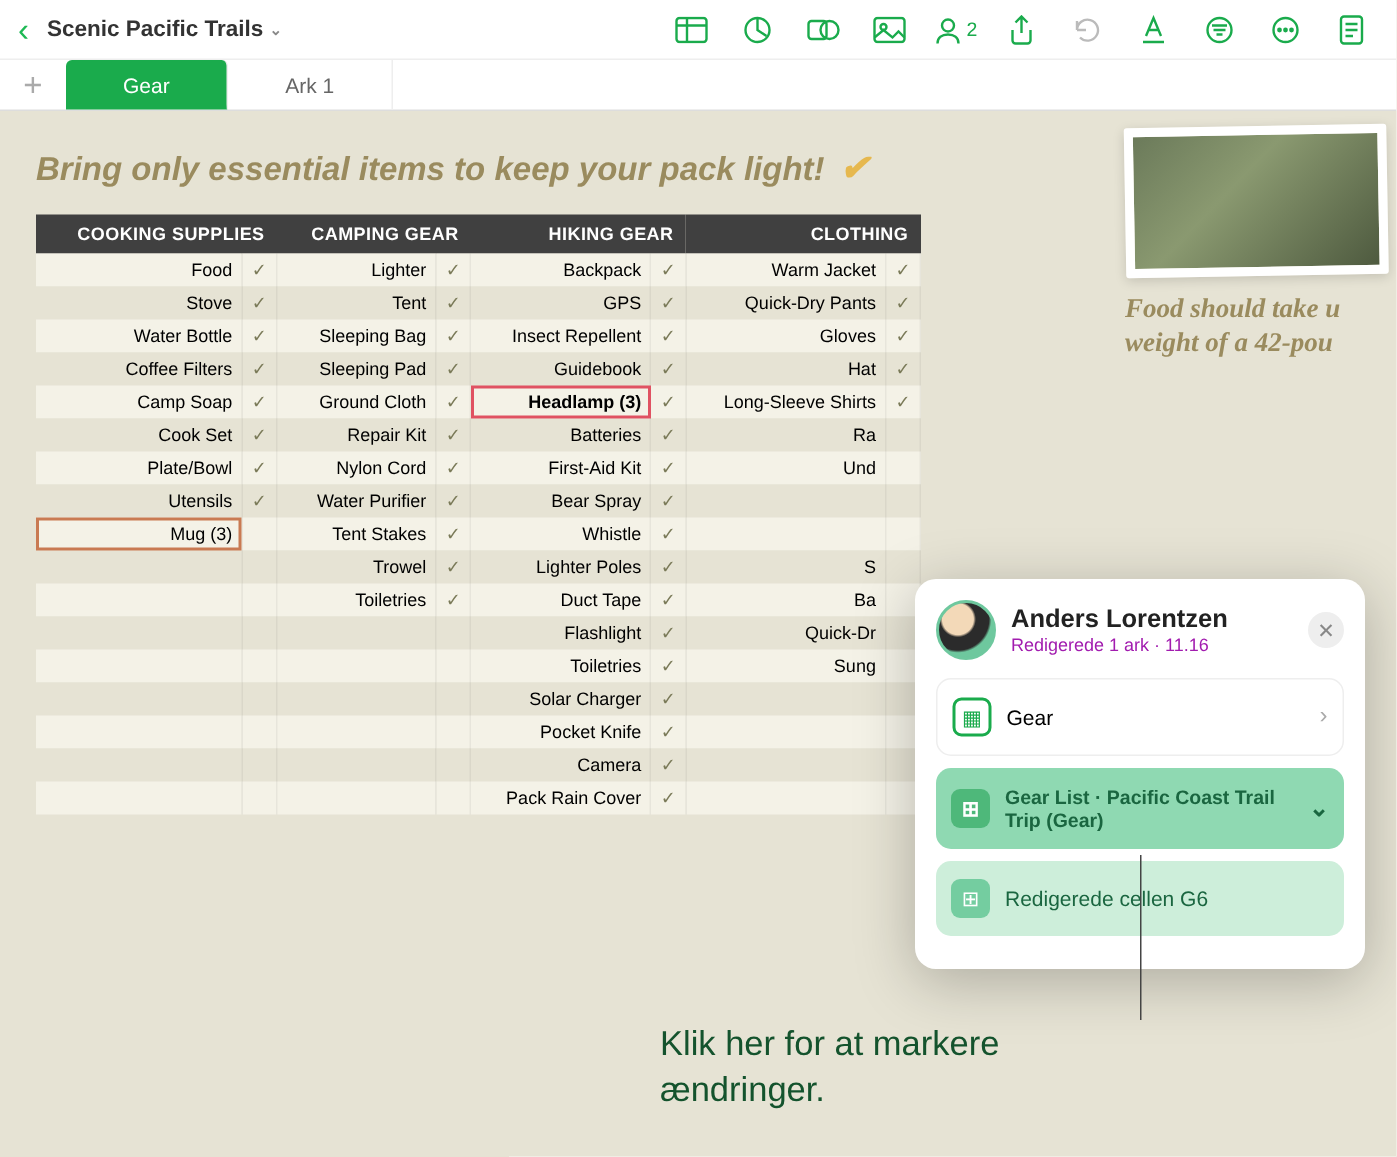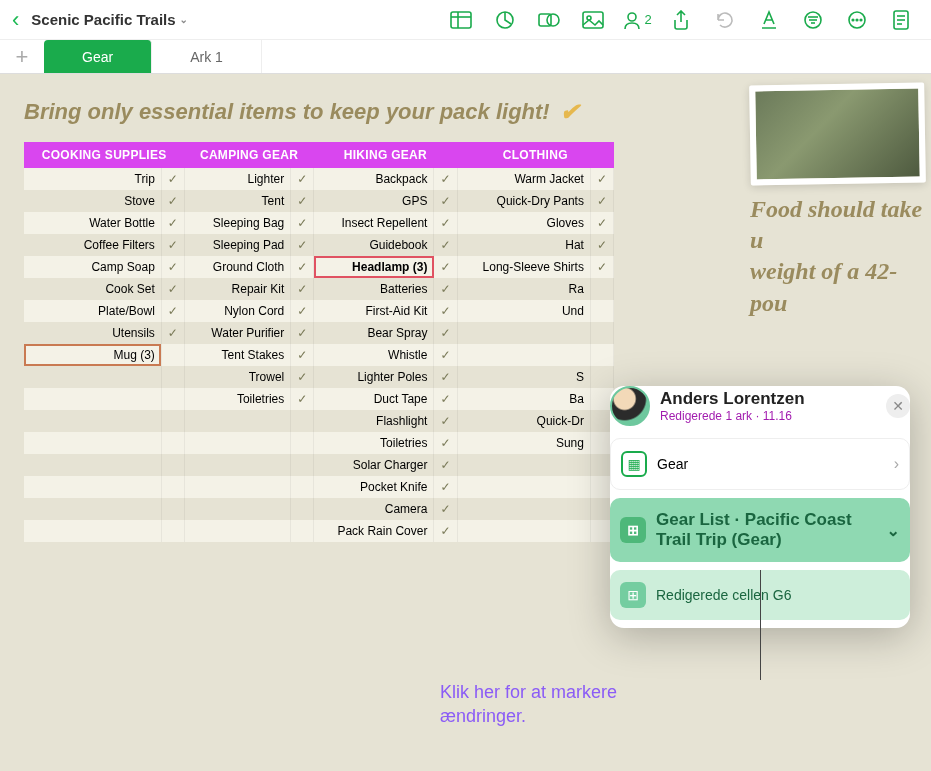--- a/index.html
+++ b/index.html
@@ -13,46 +13,46 @@
 .toolbar-icon.gray { color:#bbb; }
 .toolbar-icon .badge { font-size:13px; color:#1aab4c; font-weight:500; margin-left:2px; }
 .tab-bar { height:34px; display:flex; align-items:stretch; background:#fff; border-bottom:1px solid #ddd; }
 .tab-add { width:44px; display:flex; align-items:center; justify-content:center; color:#aaa; font-size:22px; cursor:pointer; }
 .tab { padding:0 38px; display:flex; align-items:center; font-size:14px; color:#666; cursor:pointer; border-right:1px solid #eee; position:relative; }
 .tab.active { background:#1aab4c; color:#fff; font-weight:500; border-radius:4px 4px 0 0; }
 .canvas { background:#e6e3d4; height:calc(100% - 74px); padding:24px 0 0 24px; position:relative; overflow:hidden; }
 .heading { font-family:"Georgia","Times New Roman",serif; font-style:italic; font-size:22px; color:#9a8b5e; font-weight:600; display:flex; align-items:center; gap:10px; margin-bottom:16px; }
 .check-big { color:#e6b84e; font-size:24px; }
 .tbl { border-collapse:collapse; width:590px; font-size:12px; }
-.tbl thead th { background:#d946ef; color:#fff; font-weight:600; text-align:center; padding:6px 8px; font-size:12px; letter-spacing:.3px; }
+.tbl thead th { background:#404040; color:#fff; font-weight:600; text-align:right; padding:6px 8px; font-size:12px; letter-spacing:.3px; }
 .tbl td { padding:4px 6px; text-align:right; border-right:1px solid rgba(0,0,0,0.05); }
 .tbl td.chk { width:22px; text-align:center; color:#7a7a58; }
 .tbl tr:nth-child(odd) td { background:#f4f2e7; }
 .tbl tr:nth-child(even) td { background:#e6e3d4; }
 .cell-hl-red { outline:2px solid #e05262; outline-offset:-2px; position:relative;font-weight:bold; }
 .cell-hl-brown { outline:2px solid #c97a52; outline-offset:-2px; }
-.side-note { position:absolute; left:750px; top:120px; width:180px; font-family:Georgia,serif; font-style:italic; font-size:24px; color:#9a8b5e; font-weight:600; line-height:1.3; }
+.side-note { position:absolute; left:750px; top:120px; width:180px; font-family:Georgia,serif; font-style:italic; font-size:18px; color:#9a8b5e; font-weight:600; line-height:1.3; }
 .photo { position:absolute; left:750px; top:10px; width:175px; height:100px; background:linear-gradient(135deg,#6b7a5a 0%,#8a9970 40%,#4e5a3f 100%); border-radius:2px; box-shadow:0 2px 8px rgba(0,0,0,.15); transform:rotate(-1deg); border:6px solid #fff; }
-.collab-panel { position:absolute; left:610px; top:312px; width:300px; background:#fff; border-radius:14px; box-shadow:0 8px 40px rgba(0,0,0,.25); padding:0; }
+.collab-panel { position:absolute; left:610px; top:312px; width:300px; background:#fff; border-radius:14px; box-shadow:0 8px 40px rgba(0,0,0,.25); padding:14px; }
 .collab-head { display:flex; align-items:center; gap:10px; margin-bottom:12px; }
 .avatar { width:40px; height:40px; border-radius:50%; background:radial-gradient(circle at 35% 30%, #f3d9b8 0 30%, #2b2b2b 35% 60%, #6ec89e 65% 100%); border:2px solid #6ec89e; }
 .collab-name { font-weight:700; font-size:17px; color:#222; }
 .collab-sub { font-size:12px; color:#a21caf; }
 .collab-close { margin-left:auto; width:24px; height:24px; background:#eee; border-radius:50%; display:flex; align-items:center; justify-content:center; color:#888; font-size:14px; cursor:pointer; }
 .collab-item { display:flex; align-items:center; gap:10px; padding:12px 10px; border-radius:10px; margin-bottom:8px; cursor:pointer; }
 .collab-item.border { border:1px solid #eee; }
 .collab-item.green { background:#8fd9b2; color:#1a6640; font-weight:600; }
 .collab-item.greenlight { background:#cdeeda; color:#1a6640; }
 .ci-icon { width:26px; height:26px; border-radius:6px; display:flex; align-items:center; justify-content:center; font-size:14px; }
 .ci-icon.sheet { border:2px solid #1aab4c; color:#1aab4c; background:#fff; }
 .ci-icon.grid { background:#4eb87a; color:#fff; }
 .ci-icon.grid2 { background:#74cda0; color:#fff; }
 .ci-label { flex:1; font-size:14px; }
 .ci-chev { color:#aaa; }
-.callout { position:absolute; left:440px; top:680px; font-size:18px; color:#8b5cf6; line-height:1.35; }
+.callout { position:absolute; left:440px; top:680px; font-size:23px; color:#14532d; line-height:1.35; }
 .callout-line { position:absolute; left:760px; top:570px; width:1px; height:110px; background:#444; }
 </style>
 </head>
 <body>
 
 <div class="toolbar">
   <span class="back-btn">‹</span>
   <span class="doc-title">
     <span>Scenic Pacific Trails</span>
     <span class="chev-down">⌄</span>
@@ -152,21 +152,21 @@
     <thead>
         <tr>
       <th colspan="2">COOKING SUPPLIES</th>
       <th colspan="2">CAMPING GEAR</th>
       <th colspan="2">HIKING GEAR</th>
       <th colspan="2">CLOTHING</th>
     </tr>
       </thead>
     <tbody id="tbody">
         <tr>
-          <td>Trip</td>
+          <td>Food</td>
           <td class="chk">✓</td>
           <td>Lighter</td>
           <td class="chk">✓</td>
           <td>Backpack</td>
           <td class="chk">✓</td>
           <td>Warm Jacket</td>
           <td class="chk">✓</td>
         </tr>
         <tr>
           <td>Stove</td>
@@ -344,21 +344,21 @@
       </div>
       <div class="collab-close">✕</div>
     </div>
     <div class="collab-item border">
       <div class="ci-icon sheet">▦</div>
       <div class="ci-label">Gear</div>
       <div class="ci-chev">›</div>
     </div>
     <div class="collab-item green">
       <div class="ci-icon grid">⊞</div>
-      <div class="ci-label" style="font-size:17px">Gear List · Pacific Coast Trail Trip (Gear)</div>
+      <div class="ci-label" style="font-size:13px">Gear List · Pacific Coast Trail Trip (Gear)</div>
       <div class="ci-chev" style="color:#1a6640">⌄</div>
     </div>
     <div class="collab-item greenlight">
       <div class="ci-icon grid2">⊞</div>
       <div class="ci-label">Redigerede cellen G6</div>
     </div>
   </div>
 </div>
 
 <div class="callout-line"></div>

